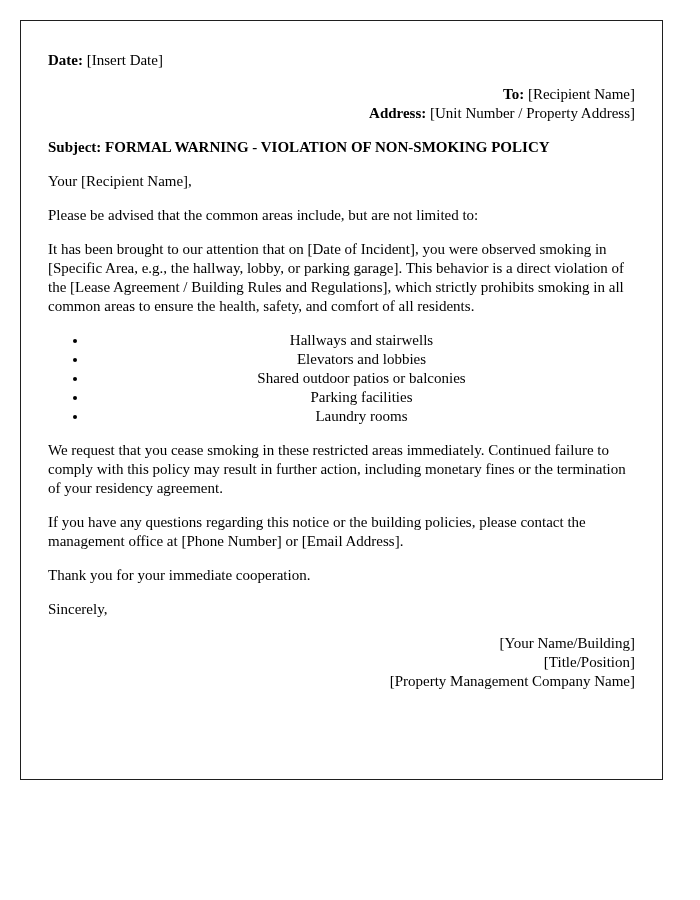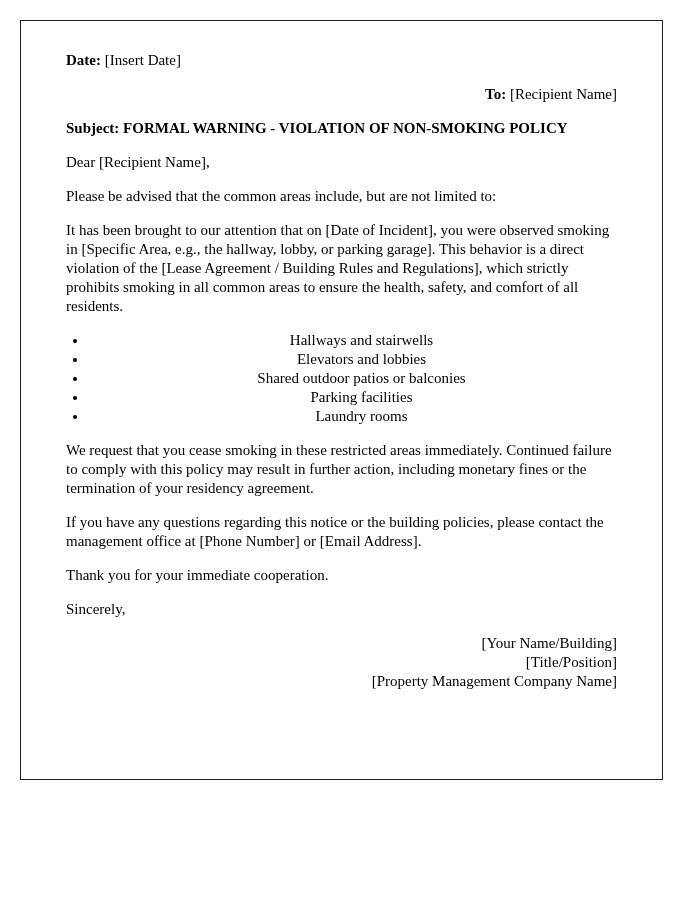--- a/index.html
+++ b/index.html
@@ -22,21 +22,21 @@
     height: 760px;
     box-sizing: border-box;
     border: 1.5px solid #1f1f1f;
     padding: 30px 27px 0 27px;
     background: #ffffff;
     font-size: 15px;
     line-height: 19px;
     overflow: hidden;
   }
   .page p {
-    margin: 15px 18px;
+    margin: 15px 0;
   }
   .page p:first-child {
     margin-top: 0;
   }
   .line {
     display: block;
     text-align: right;
   }
   .subject {
     font-weight: bold;
@@ -53,25 +53,26 @@
 </style>
 </head>
 <body>
 
 <div class="page">
 
   <p><strong>Date:</strong> <span>[Insert Date]</span></p>
 
   <p>
     <span class="line"><strong>To:</strong> <span>[Recipient Name]</span></span>
+    <span class="line"><strong>Address:</strong> <span>[Unit Number / Property Address]</span></span>
   </p>
 
   <p class="subject"><span>Subject:</span> <span>FORMAL WARNING - VIOLATION OF NON-SMOKING POLICY</span></p>
 
-  <p>Dear [Recipient Name],</p>
+  <p>Your [Recipient Name],</p>
 
 
   <p>Please be advised that the common areas include, but are not limited to:</p>
 
   <p>It has been brought to our attention that on [Date of Incident], you were observed smoking in [Specific Area, e.g., the hallway, lobby, or parking garage]. This behavior is a direct violation of the [Lease Agreement / Building Rules and Regulations], which strictly prohibits smoking in all common areas to ensure the health, safety, and comfort of all residents.</p>
 
   <ul class="common-areas">
     <li>Hallways and stairwells</li>
     <li>Elevators and lobbies</li>
     <li>Shared outdoor patios or balconies</li>

